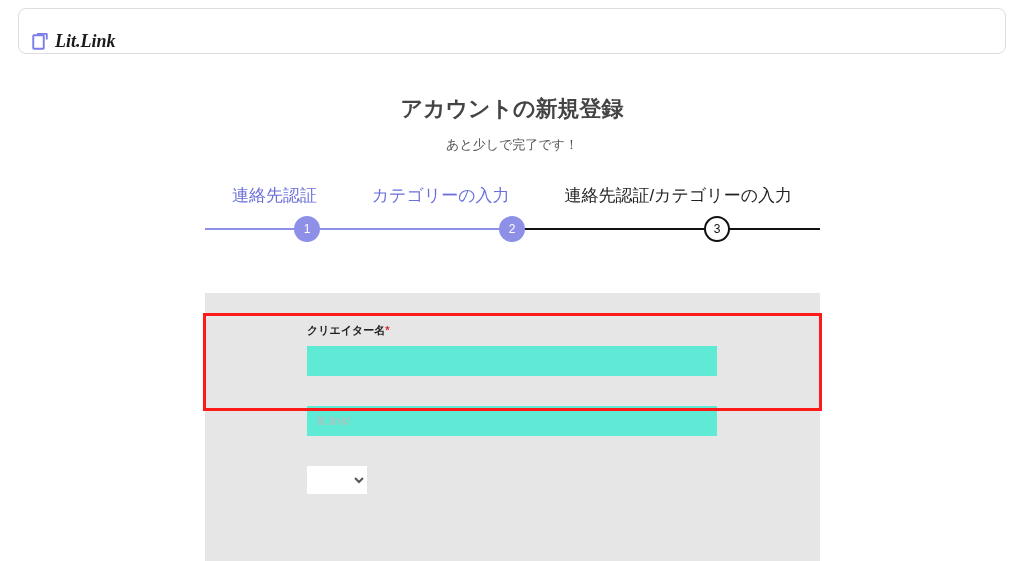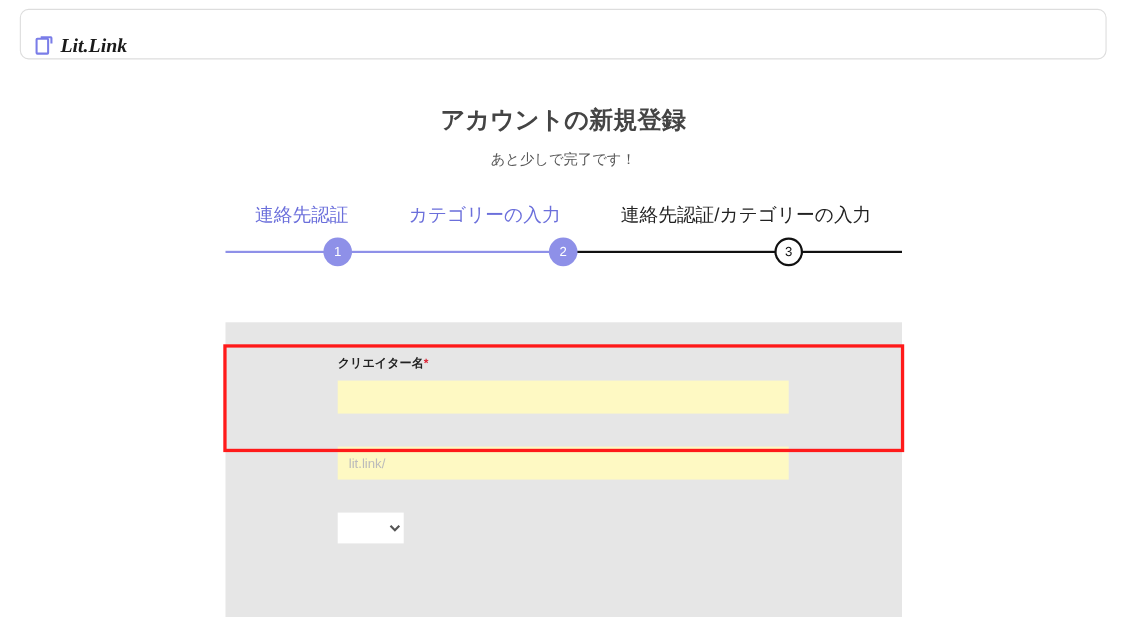--- a/index.html
+++ b/index.html
@@ -123,21 +123,21 @@
     font-weight: 700;
     color: #222;
     margin-bottom: 8px;
     display: block;
   }
   .req { color: #d23; }
   .text-input {
     width: 100%;
     height: 30px;
     border: none;
-    background: #fef9c3;
+    background: #5eead4;
     padding: 0 10px;
     font-size: 12px;
     color: #333;
   }
   .text-input::placeholder { color: #bbb; }
   .select-input {
     width: 60px;
     height: 28px;
     border: none;
     background: #fff;

